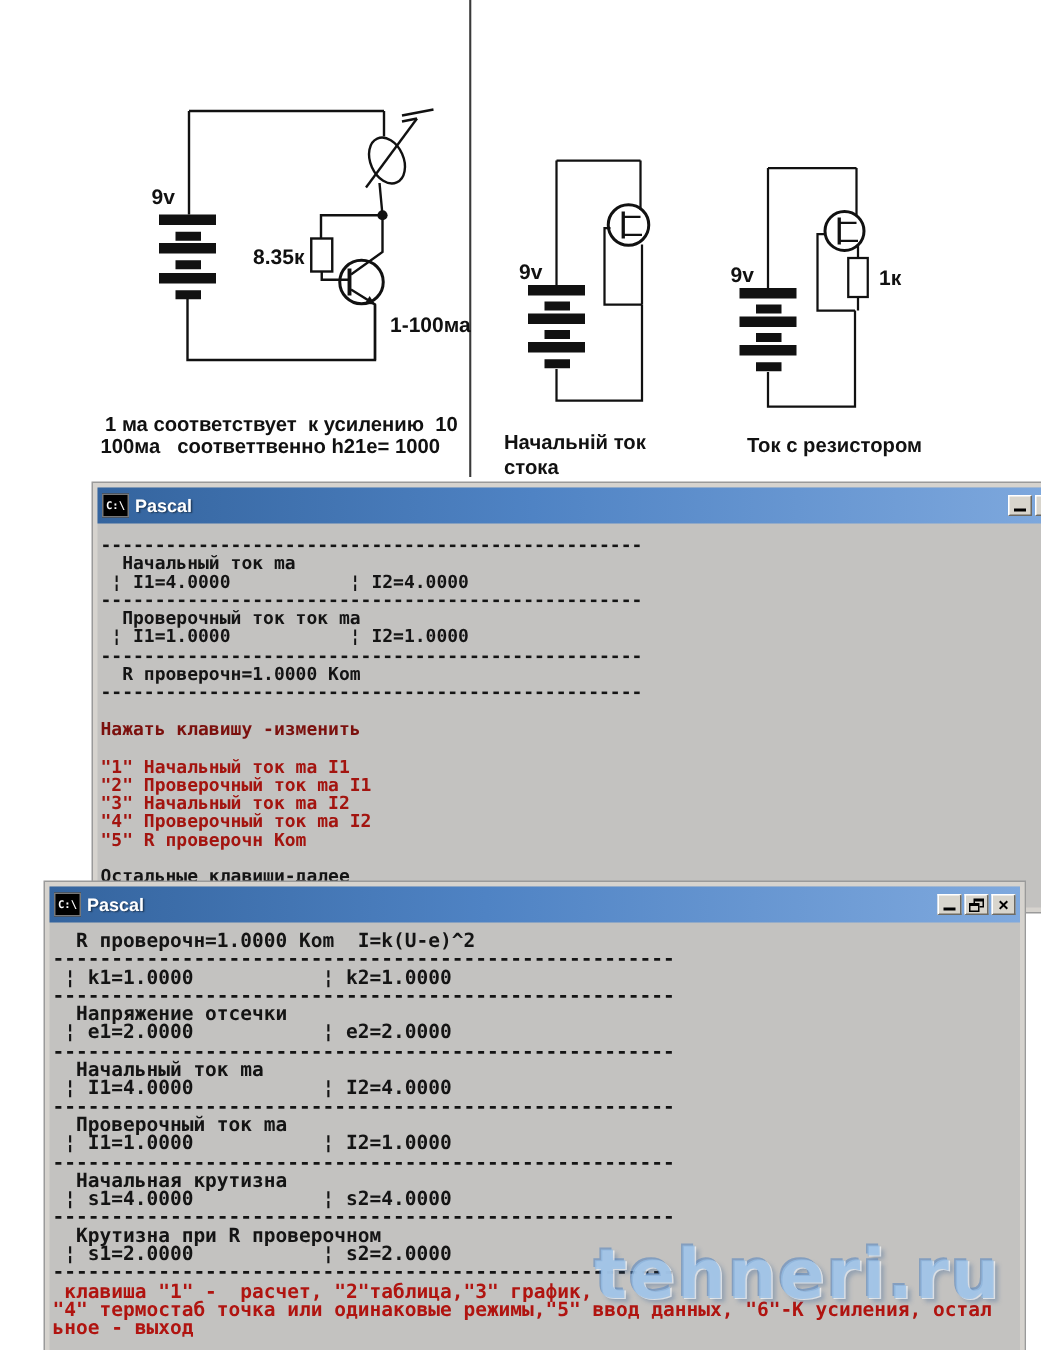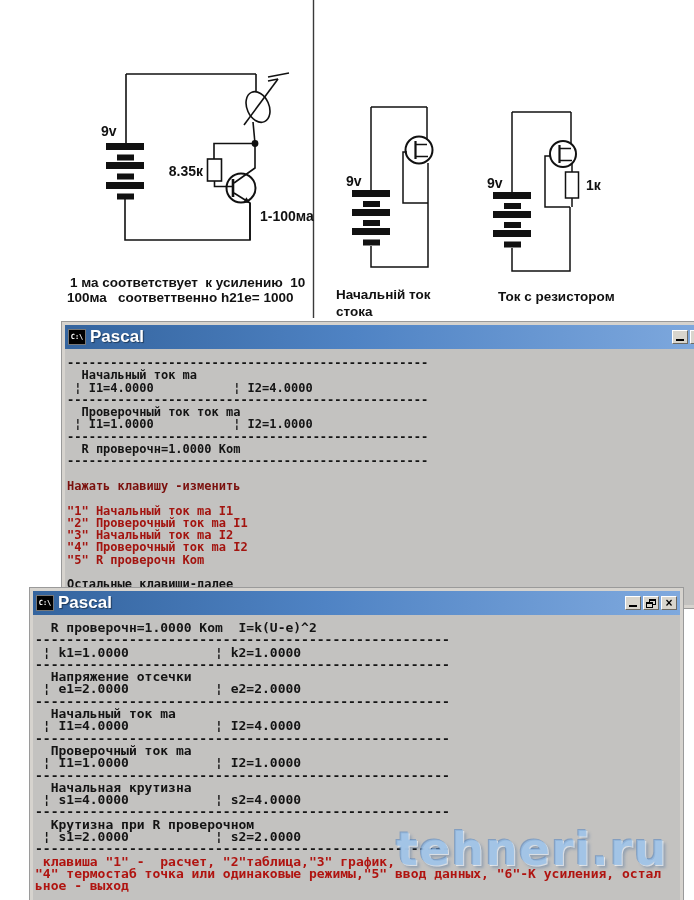--- a/index.html
+++ b/index.html
@@ -21,21 +21,21 @@
     height:24px;display:flex;align-items:center;gap:4px;padding:0 3px;
     background:linear-gradient(90deg,#34649e 0%,#4f83c4 45%,#7fa9de 100%);
     overflow:hidden;
   }
   .dos-icon{
     width:16px;height:14px;background:#000;border:1px solid #777;
     color:#fff;font-family:"DejaVu Sans Mono",monospace;font-size:7px;font-weight:bold;
     display:flex;align-items:center;justify-content:center;flex:0 0 auto;
   }
   .title-text{
-    color:#fff;font-size:17px;font-weight:bold;flex:1 1 auto;
+    color:#fff;font-size:12px;font-weight:bold;flex:1 1 auto;
     text-shadow:1px 1px 1px rgba(0,0,0,.45);white-space:nowrap;
   }
   .controls{display:flex;gap:2px;flex:0 0 auto;}
   .tb-btn{
     width:16px;height:14px;background:#d8d5cd;
     border:1px solid;border-color:#ffffff #6d6a63 #6d6a63 #ffffff;
     display:flex;align-items:flex-end;justify-content:center;
     padding:0;box-sizing:border-box;cursor:default;
   }
   .glyph-min{width:8px;height:2px;background:#000;margin-bottom:2px;}

